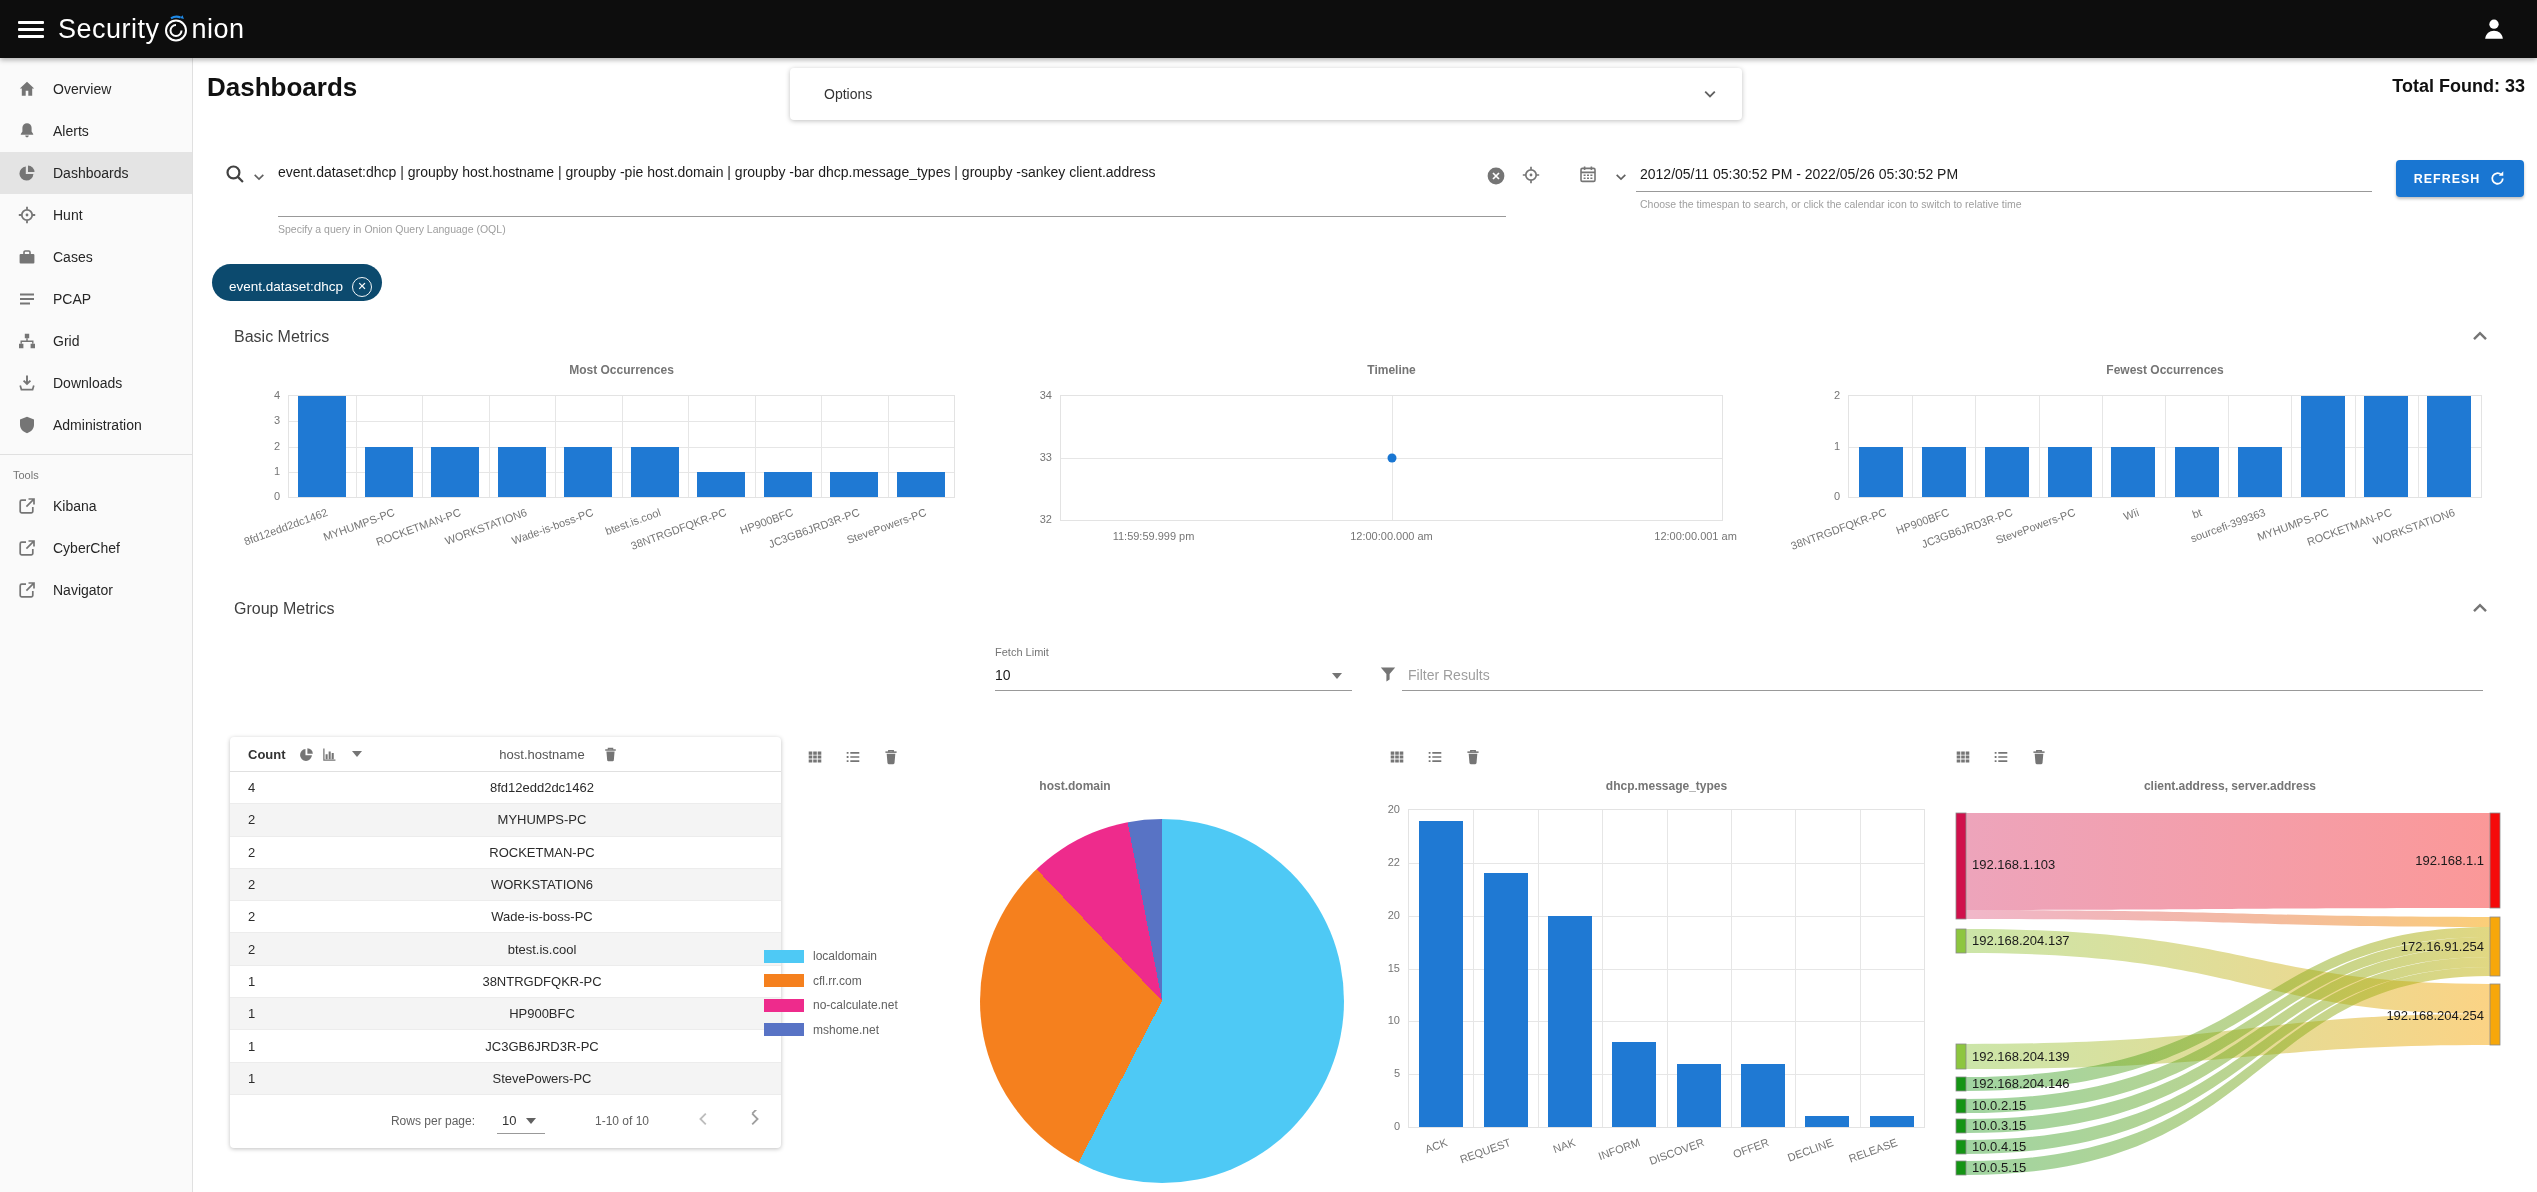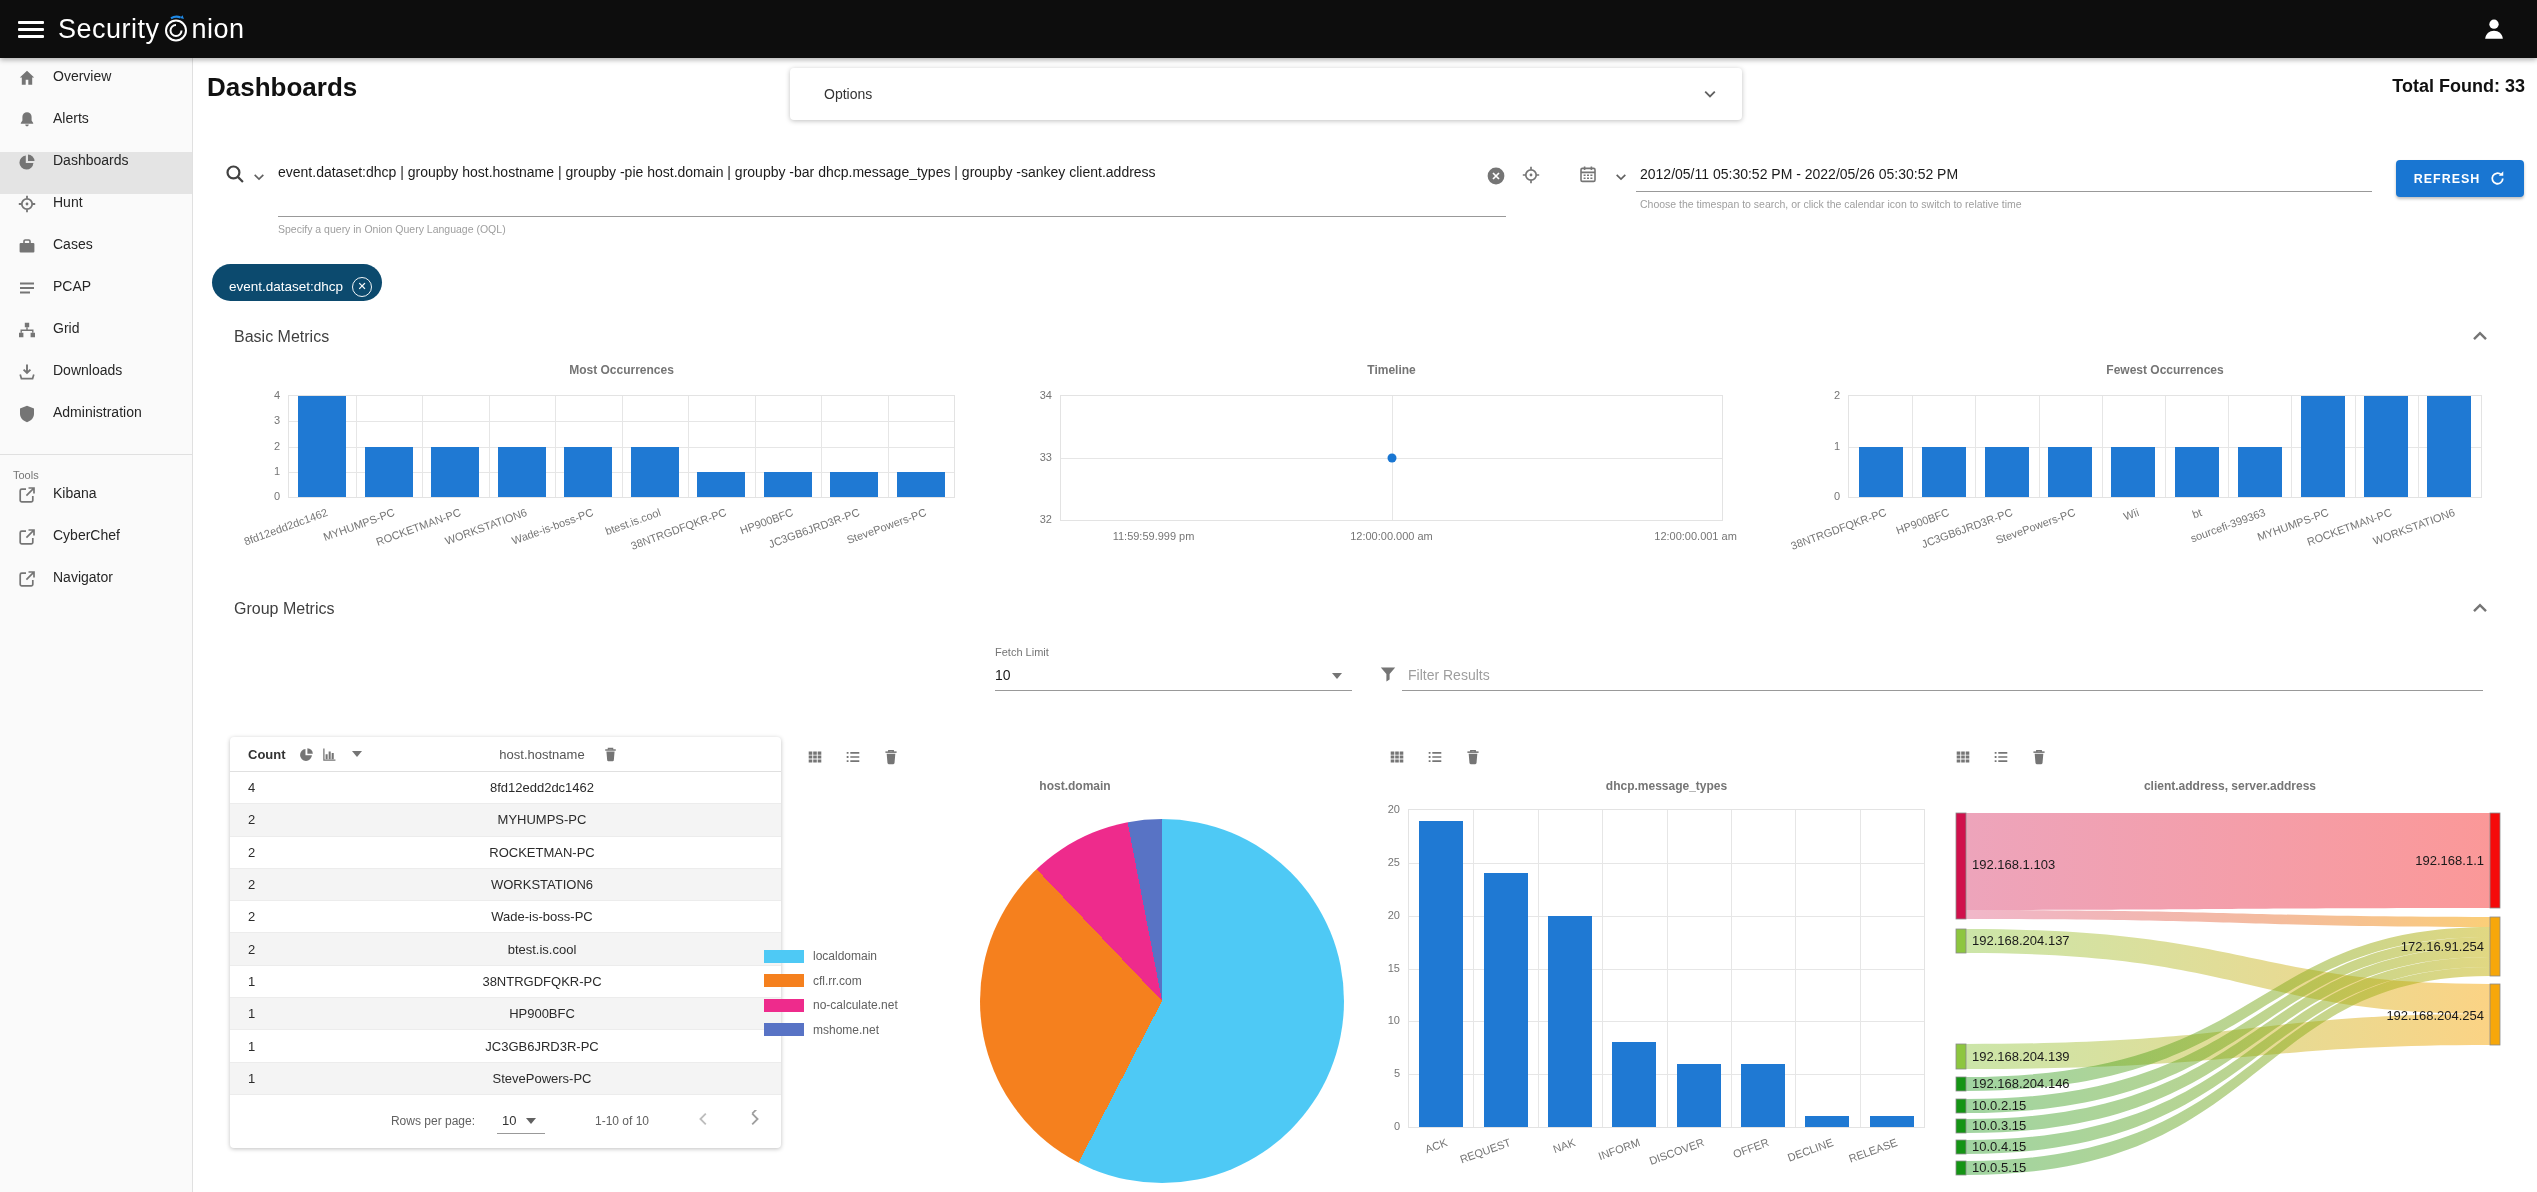--- a/index.html
+++ b/index.html
@@ -10,21 +10,21 @@
   .icon svg{display:block;width:100%;height:100%}
   
   .topbar{position:absolute;left:0;top:0;width:2537px;height:58px;background:#0d0d0d;display:flex;align-items:center;box-shadow:0 2px 5px rgba(0,0,0,.3);z-index:10}
   .burger{width:26px;height:17px;margin-left:18px;display:flex;flex-direction:column;justify-content:space-between;cursor:pointer}
   .burger i{display:block;height:3px;background:#fff;border-radius:1px}
   .brand{display:flex;align-items:center;margin-left:14px;color:#fff;font-size:27px;letter-spacing:.5px}
   .brand .onion{width:30px;height:30px;margin:0 1px}
   .user-btn{position:absolute;right:30px;top:16px;width:26px;height:26px;color:#fff;cursor:pointer}
   
   .sidebar{position:absolute;left:0;top:58px;bottom:0;width:193px;background:#fafafa;border-right:1px solid #e0e0e0;padding-top:10px}
-  .side-item{height:42px;display:flex;padding-left:17px;gap:16px;font-size:14px;color:#262626;cursor:pointer}
+  .side-item{height:42px;display:flex;align-items:center;padding-left:17px;gap:16px;font-size:14px;color:#262626;cursor:pointer}
   .side-item.active{background:#e4e4e4}
   .side-div{border-top:1px solid #e0e0e0;margin-top:8px}
   .tools-label{font-size:11px;color:#757575;padding:14px 0 4px 13px}
   
   .page-title{left:207px;top:72px;font-size:26px;font-weight:bold;color:#111}
   .options-card{left:790px;top:68px;width:952px;height:52px;background:#fff;border-radius:4px;box-shadow:0 1px 5px rgba(0,0,0,.25);display:flex;align-items:center;padding:0 22px 0 34px;font-size:14px;color:#333;cursor:pointer}
   .options-card .sp{flex:1}
   .total-found{right:12px;top:76px;font-size:18px;font-weight:bold;color:#111}
   .uline{border-bottom:1px solid #999}
   .hint{font-size:10.5px;color:#9e9e9e}
@@ -560,21 +560,21 @@
     <span class="ytick" style="top: 317px;">0</span>
     <div class="gl" style="top: 264.167px;"></div>
     <span class="ytick" style="top: 264.167px;">5</span>
     <div class="gl" style="top: 211.333px;"></div>
     <span class="ytick" style="top: 211.333px;">10</span>
     <div class="gl" style="top: 158.5px;"></div>
     <span class="ytick" style="top: 158.5px;">15</span>
     <div class="gl" style="top: 105.667px;"></div>
     <span class="ytick" style="top: 105.667px;">20</span>
     <div class="gl" style="top: 52.8333px;"></div>
-    <span class="ytick" style="top: 52.8333px;">25</span>
+    <span class="ytick" style="top: 52.8333px;">22</span>
     <span class="ytick" style="top: 0px;">20</span>
     <div class="vgl" style="left: 64.375px;"></div>
     <div class="vgl" style="left: 128.75px;"></div>
     <div class="vgl" style="left: 193.125px;"></div>
     <div class="vgl" style="left: 257.5px;"></div>
     <div class="vgl" style="left: 321.875px;"></div>
     <div class="vgl" style="left: 386.25px;"></div>
     <div class="vgl" style="left: 450.625px;"></div>
     <div class="bar" style="left: 10.1875px; width: 44px; height: 306.433px; background: rgb(31, 121, 211);"></div>
     <span class="xlabel" style="right: 479.812px; top: 326px;">ACK</span>

